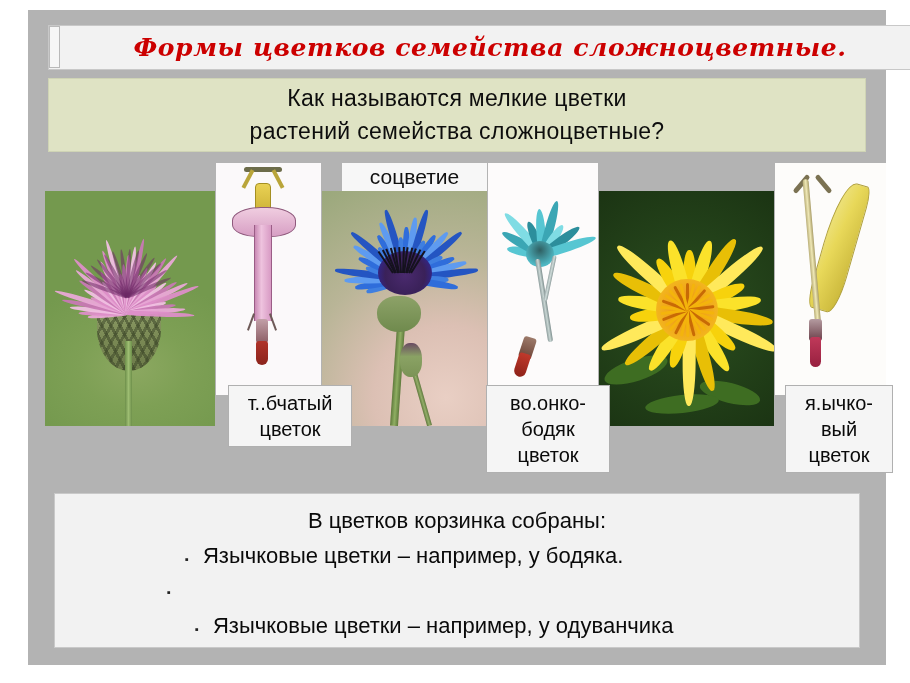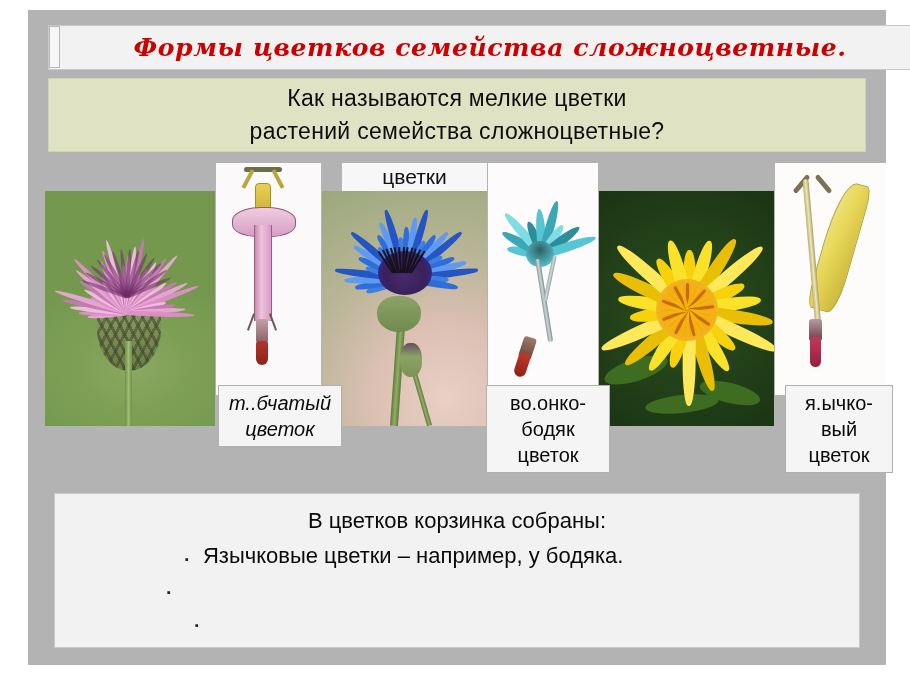--- a/index.html
+++ b/index.html
@@ -327,21 +327,21 @@
     box-sizing: border-box;
     display: flex;
     flex-direction: column;
     align-items: center;
     justify-content: center;
     font-size: 20px;
     color: #0a0a0a;
     line-height: 26px;
     white-space: nowrap;
   }
-  #cap-tub    { left: 173px; top: 222px; width: 124px; height: 62px; font-style: italic; }
+  #cap-tub    { left: 183px; top: 222px; width: 124px; height: 62px; }
   #cap-funnel { left: 441px; top: 222px; width: 124px; height: 88px; }
   #cap-lig    { left: 740px; top: 222px; width: 108px; height: 88px; }
 
   
   #summary-box {
     position: absolute;
     left: 26px;
     top: 483px;
     width: 806px;
     height: 155px;
@@ -588,21 +588,21 @@
     <div class="photo" id="img-lig">
       <div class="ligule"></div>
       <div class="lfork l"></div>
       <div class="lfork r"></div>
       <div class="lstyle"></div>
       <div class="lovary"></div>
       <div class="lbase"></div>
     </div>
 
     <div class="name-tag" id="tag-vasilek">
-      <span>цветки</span>
+      <span>соцветие</span>
     </div>
 
     <div class="caption-box" id="cap-tub">
       <span>т..бчатый</span>
       <span>цветок</span>
     </div>
     <div class="caption-box" id="cap-funnel">
       <span>во.онко-</span>
       <span>бодяк</span>
       <span>цветок</span>
@@ -619,16 +619,17 @@
 
     <div class="bullet-row" id="bullet-1">
       <span class="mark">▪</span>
       <span>Язычковые цветки – например, у бодяка.</span>
     </div>
     <div class="bullet-row" id="bullet-2">
       <span class="mark">▪</span>
     </div>
     <div class="bullet-row" id="bullet-3">
       <span class="mark">▪</span>
+      <span>Язычковые цветки – например, у одуванчика</span>
     </div>
   </div>
 
 </div>
 
 </body></html>

